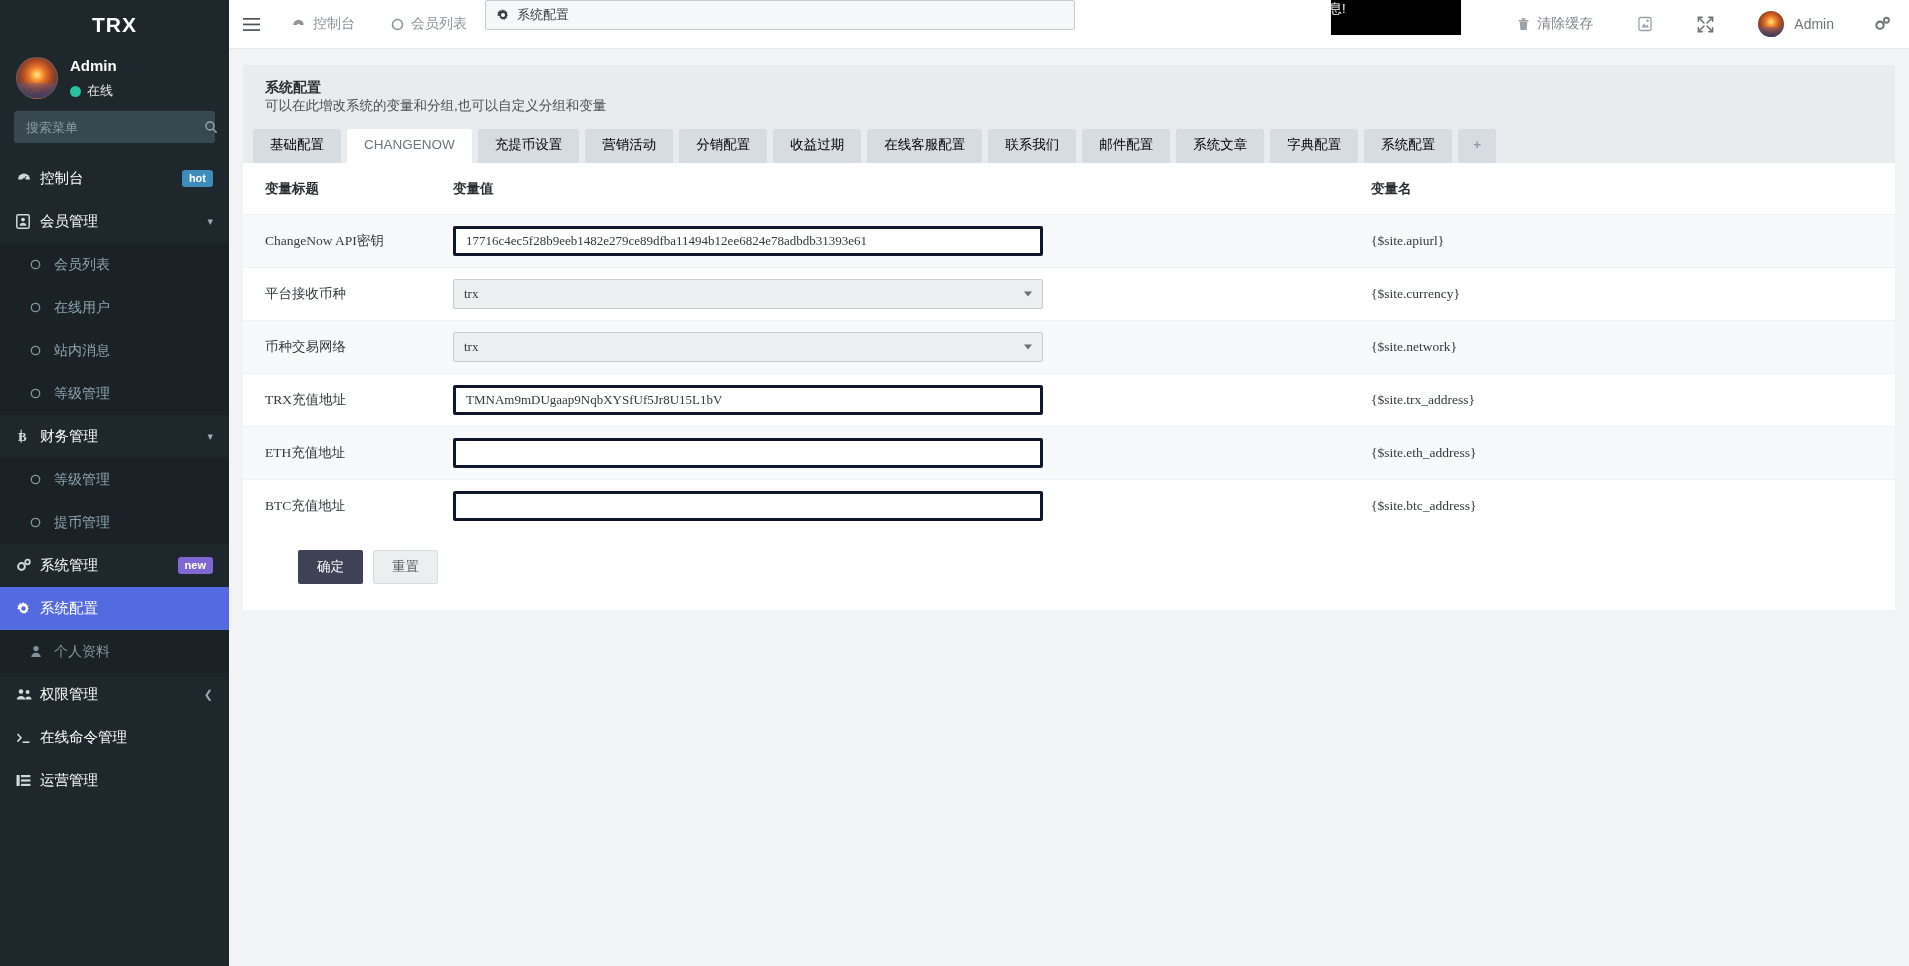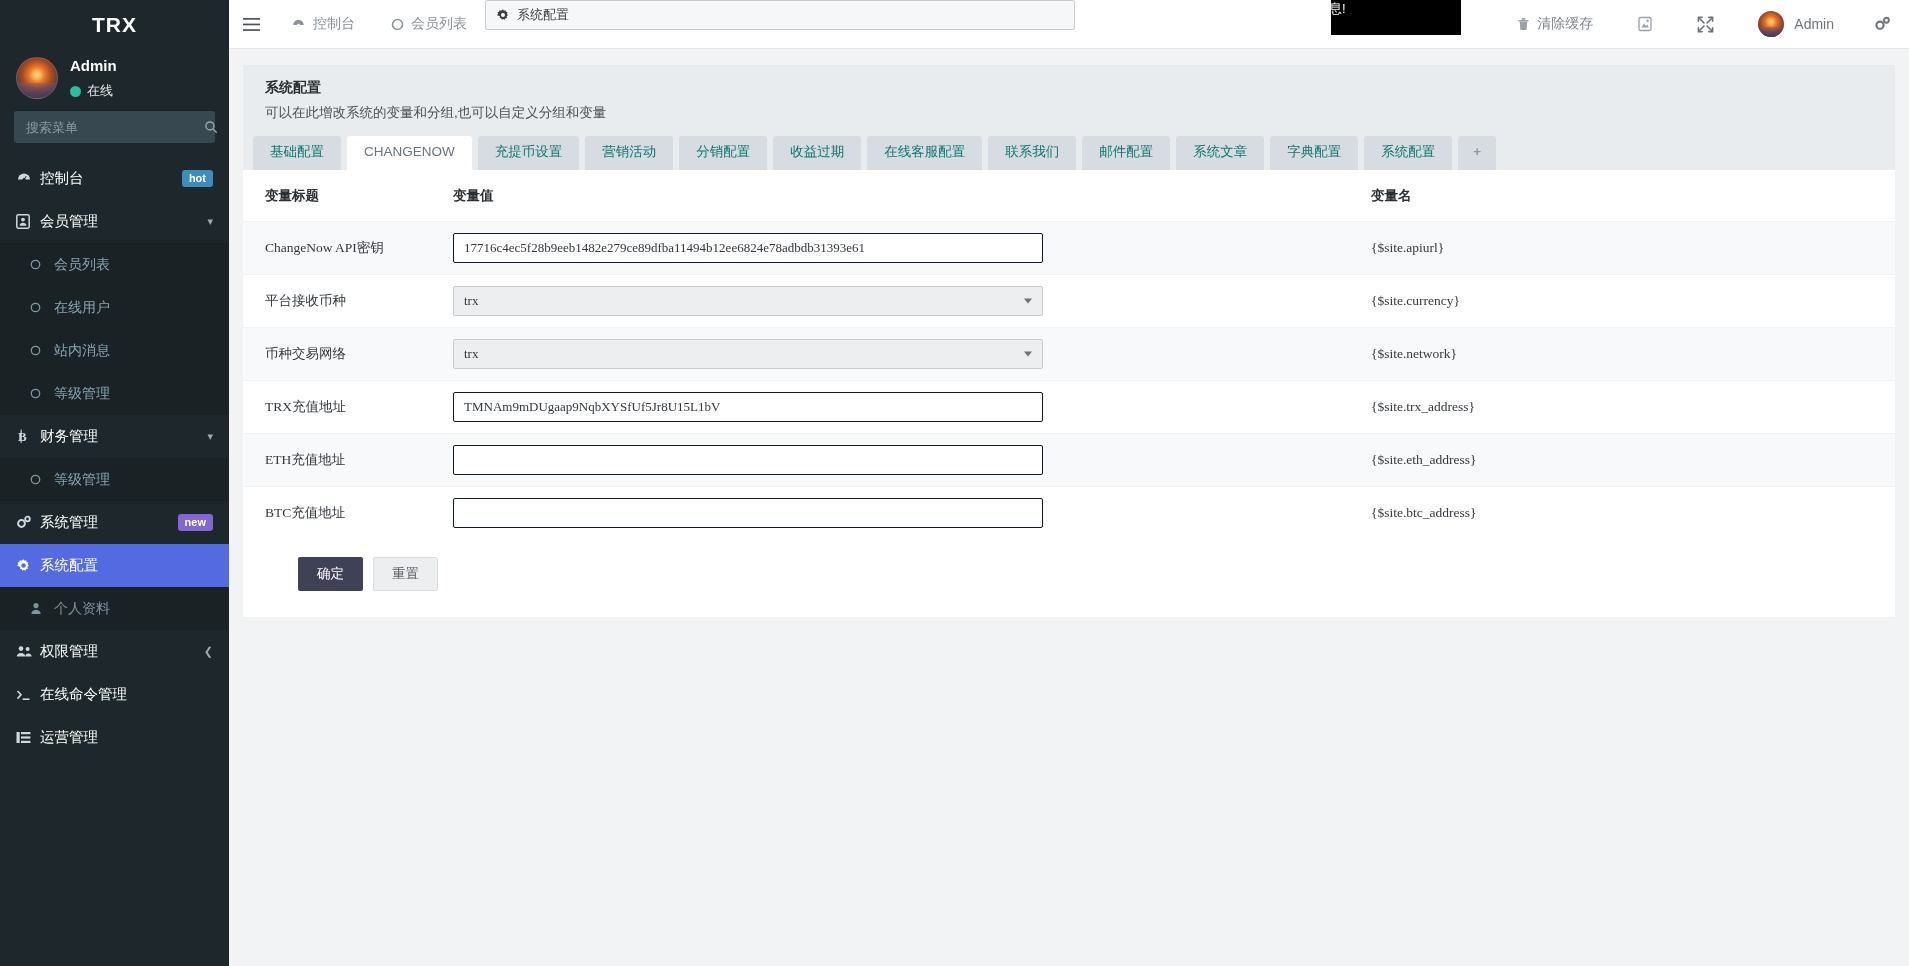--- a/index.html
+++ b/index.html
@@ -156,29 +156,29 @@
 
   
   .content { padding: 16px 14px 0 14px; height: calc(966px - 49px); overflow: hidden; }
   .card { background: #fff; border-radius: 2px; }
 
   .panel-head {
     background: #e8ecef;
     padding: 14px 22px 0 22px;
   }
   .ph-title { font-size: 14px; font-weight: bold; color: #2b2f33; }
-  .ph-desc { font-size: 13.5px; color: #4a5055; margin-top: 7px; }
+  .ph-desc { font-size: 13.5px; color: #4a5055; }
 
   .tabrow {
     display: flex; align-items: flex-end; gap: 6px;
     padding: 14px 0 0 10px;
     background: #e8ecef;
   }
   .tab {
-    background: #d6dce2; color: #0f766e;
+    background: #d6dce2; color: #000000;
     font-size: 13.5px;
     padding: 9px 17px 10px 17px;
     border-radius: 3px 3px 0 0;
     cursor: pointer; white-space: nowrap;
     line-height: 1.1;
   }
   .tab.active { background: #fff; color: #6c757d; }
   .tab.plus { padding: 9px 15px 10px 15px; font-weight: bold; color: #8d98a2; }
 
   .tablewrap { background: #fff; padding: 0 0 26px 0; font-family: Liberation Serif, serif; }
@@ -193,21 +193,21 @@
   table.cfg td {
     font-size: 13.5px; color: #33393e; vertical-align: middle;
     padding: 11px 0;
     border-top: 1px solid #f0f1f2;
   }
   table.cfg tbody tr:nth-child(odd) { background: #f8f9fa; }
   table.cfg td.c1 { padding-left: 22px; }
   table.cfg td.c3 { padding-left: 8px; color: #33393e; }
   .inp {
     width: 590px; height: 30px;
-    border: 1px solid #0f172a; background: #fff;
+    border: 3px solid #0f172a; background: #fff;
     border-radius: 2px;
     padding: 0 10px;
     font-size: 13px; color: #33393e;
     font-family: inherit;
     outline: none;
   }
   .sel {
     width: 590px; height: 30px;
     border: 1px solid #c8ccd0; background: #eceeef;
     border-radius: 2px;
@@ -338,20 +338,28 @@
 
       <div class="mi sub">
         <span class="ico">
           <svg width="11" height="11" viewBox="0 0 12 12">
               <circle cx="6" cy="6" r="4.6" fill="none" stroke="#7e97a3" stroke-width="1.4"></circle>
             </svg>
         </span>
         <span class="lbl">等级管理</span>
       </div>
 
+      <div class="mi sub">
+        <span class="ico">
+          <svg width="11" height="11" viewBox="0 0 12 12">
+              <circle cx="6" cy="6" r="4.6" fill="none" stroke="#7e97a3" stroke-width="1.4"></circle>
+            </svg>
+        </span>
+        <span class="lbl">提币管理</span>
+      </div>
 
       <div class="mi top">
         <span class="ico">
           <svg width="16" height="15" viewBox="0 0 16 15">
               <circle cx="5.5" cy="8.5" r="3.4" fill="none" stroke="#cfd8dd" stroke-width="2"></circle>
               <circle cx="11.5" cy="4" r="2.3" fill="none" stroke="#cfd8dd" stroke-width="1.8"></circle>
             </svg>
         </span>
         <span class="lbl">系统管理</span>
         <span class="badge new">new</span>

